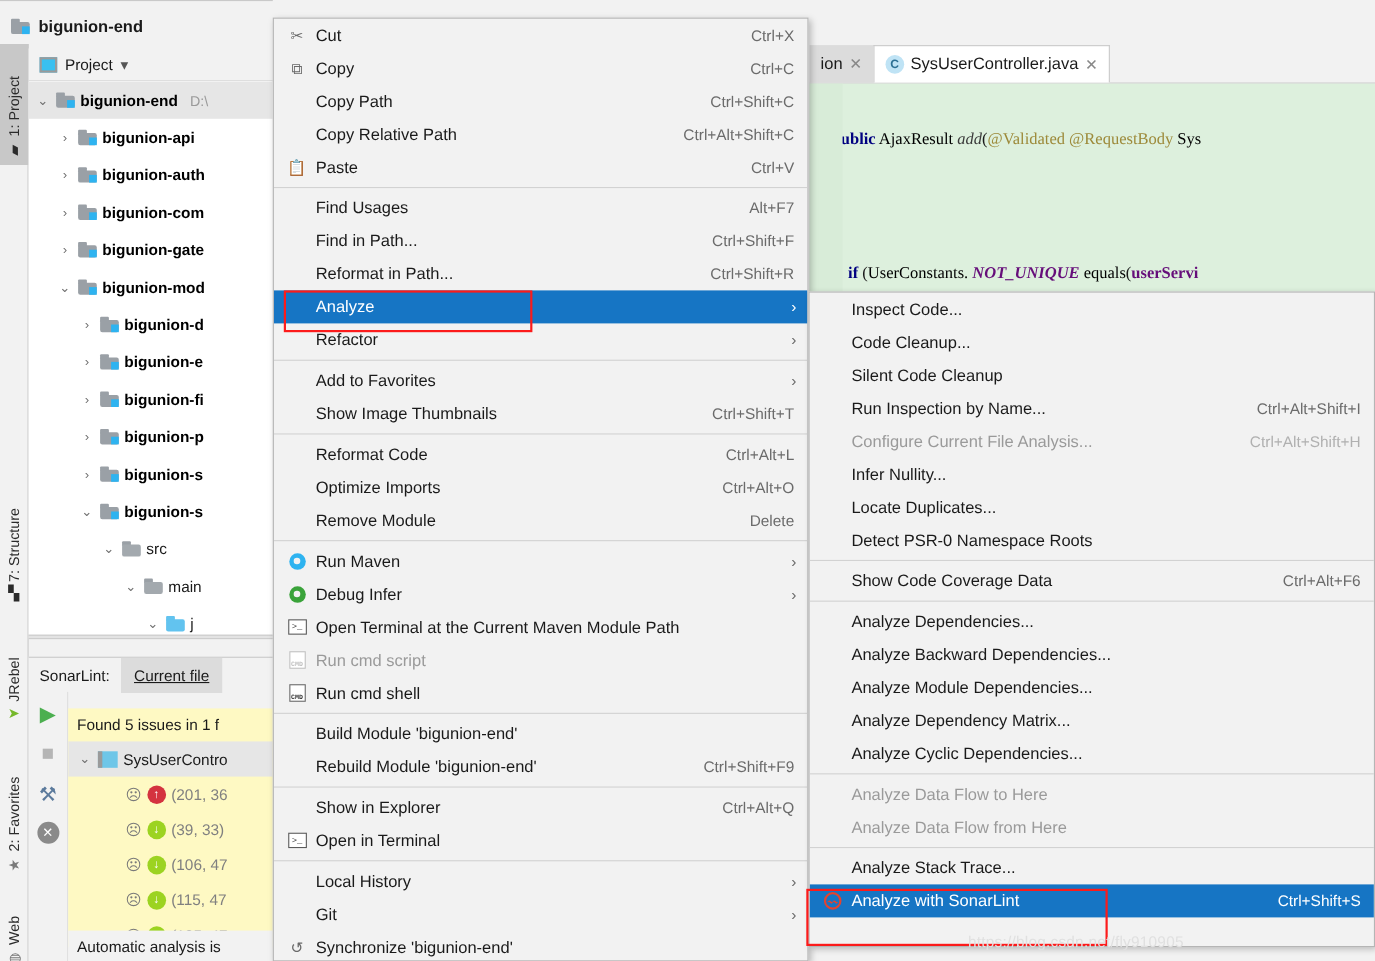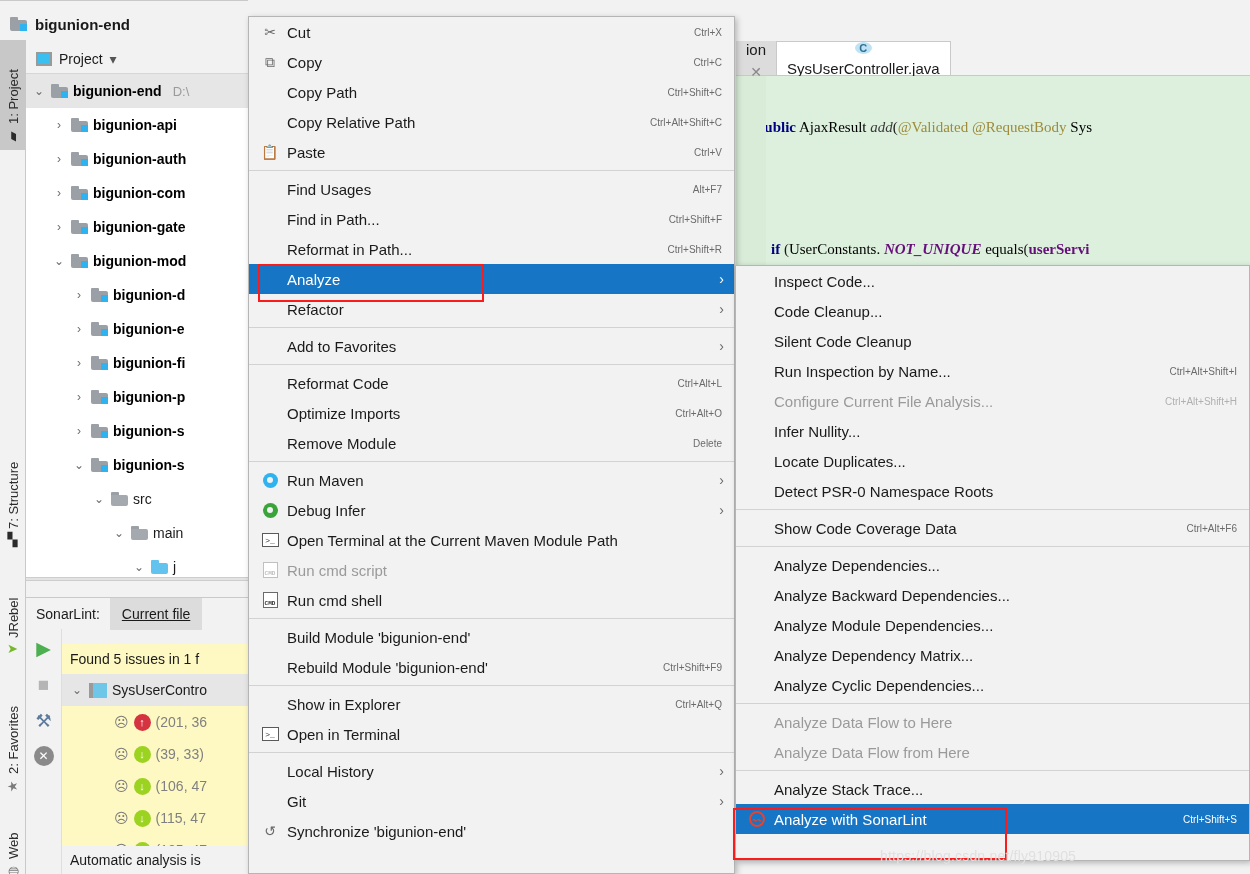--- a/index.html
+++ b/index.html
@@ -102,21 +102,21 @@
   }
 
   
   .editor-tabs {
     position:absolute; left:736px; top:40px; width:514px; height:36px;
     background:#f2f2f2; border-bottom:1px solid #c9c9c9;
     display:flex; align-items:flex-end;
   }
   .etab {
     height:34px; display:flex; align-items:center; gap:6px; padding:0 10px;
-    font-size:15px; white-space:nowrap;flex-direction:column;
+    font-size:15px; white-space:nowrap;
   }
   .etab.partial { background:#dcdcdc; }
   .etab.active { background:#ffffff; border:1px solid #c9c9c9; border-bottom:none; }
   .etab .x { color:#888; font-size:14px; }
   .cls-ico {
     width:17px; height:17px; border-radius:50%; background:#bfe3f5; color:#2b6f93;
     font-size:11px; display:flex; align-items:center; justify-content:center; font-weight:bold;
   }
   .editor-code {
     position:absolute; left:736px; top:76px; width:514px; height:470px;
@@ -151,21 +151,21 @@
   #menu1 { left:248px; top:16px; width:487px; height:858px; overflow:hidden; }
   #menu2 { left:735px; top:265px; width:515px; height:596px; overflow:hidden; }
 
   .mi {
     display:flex; align-items:center; height:30px; position:relative;
     padding-left:38px; padding-right:12px; white-space:nowrap; color:#1a1a1a;
   }
   .mi.hl { background:#1675c4; color:#ffffff; }
   .mi.dis { color:#9a9a9a; }
   .mi .label { flex:1 1 auto; }
-  .mi .accel { color:#6b6b6b; font-size:10px; margin-left:20px; }
+  .mi .accel { color:#6b6b6b; font-size:14px; margin-left:20px; }
   .mi.hl .accel { color:#ffffff; }
   .mi.dis .accel { color:#b0b0b0; }
   .mi .sub { position:absolute; right:10px; color:#6b6b6b; font-size:14px; }
   .mi.hl .sub { color:#fff; }
   .mi .mico { position:absolute; left:12px; top:50%; transform:translateY(-50%); width:18px; height:18px;
               display:flex; align-items:center; justify-content:center; font-size:14px; }
   .msep { height:1px; background:#d2d2d2; margin:3px 0; }
 
   .redbox { position:absolute; border:2px solid #fc1b1b; pointer-events:none; }
 
@@ -484,20 +484,24 @@
     </div>
     <div class="mi">
       <span class="label"><span>Refactor</span></span>
       <span class="sub">›</span>
     </div>
     <div class="msep"></div>
     <div class="mi">
       <span class="label"><span>Add to Favorites</span></span>
       <span class="sub">›</span>
     </div>
+    <div class="mi">
+      <span class="label"><span>Show Image Thumbnails</span></span>
+      <span class="accel">Ctrl+Shift+T</span>
+    </div>
     <div class="msep"></div>
     <div class="mi">
       <span class="label"><span>Reformat Code</span></span>
       <span class="accel">Ctrl+Alt+L</span>
     </div>
     <div class="mi">
       <span class="label"><span>Optimize Imports</span></span>
       <span class="accel">Ctrl+Alt+O</span>
     </div>
     <div class="mi">

